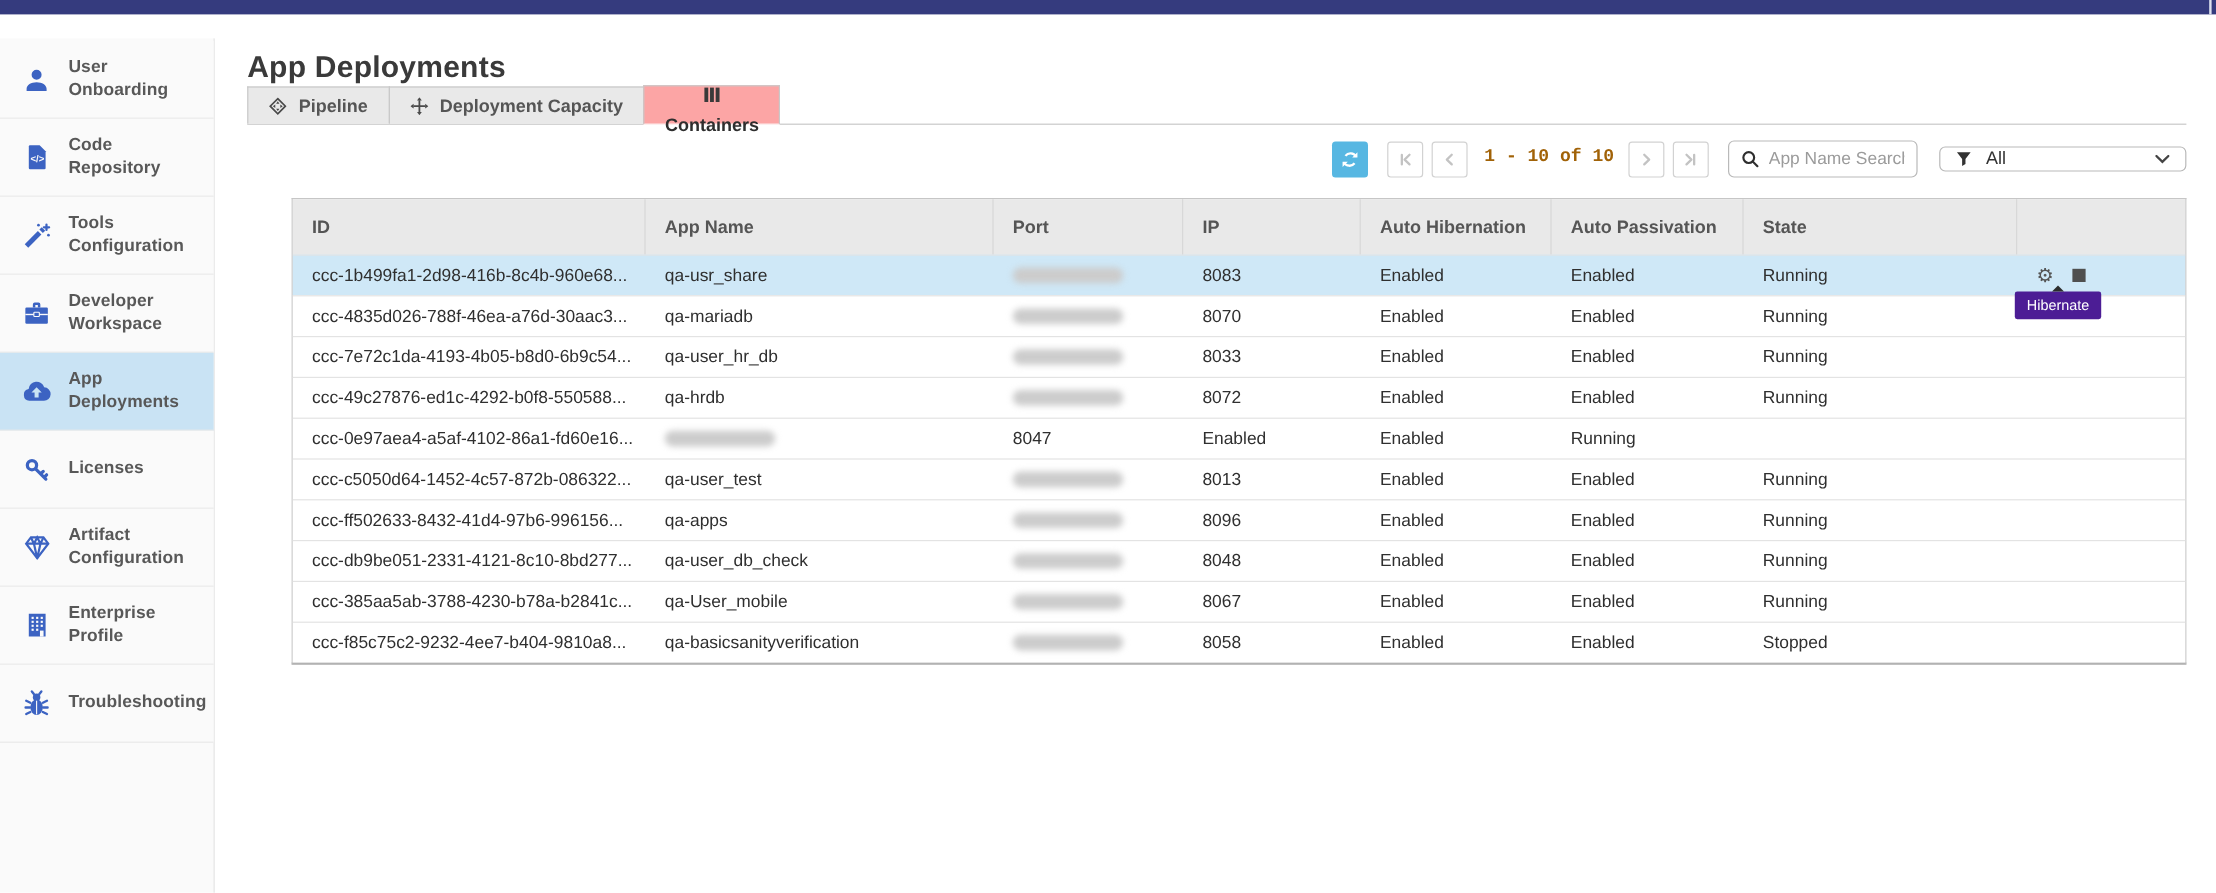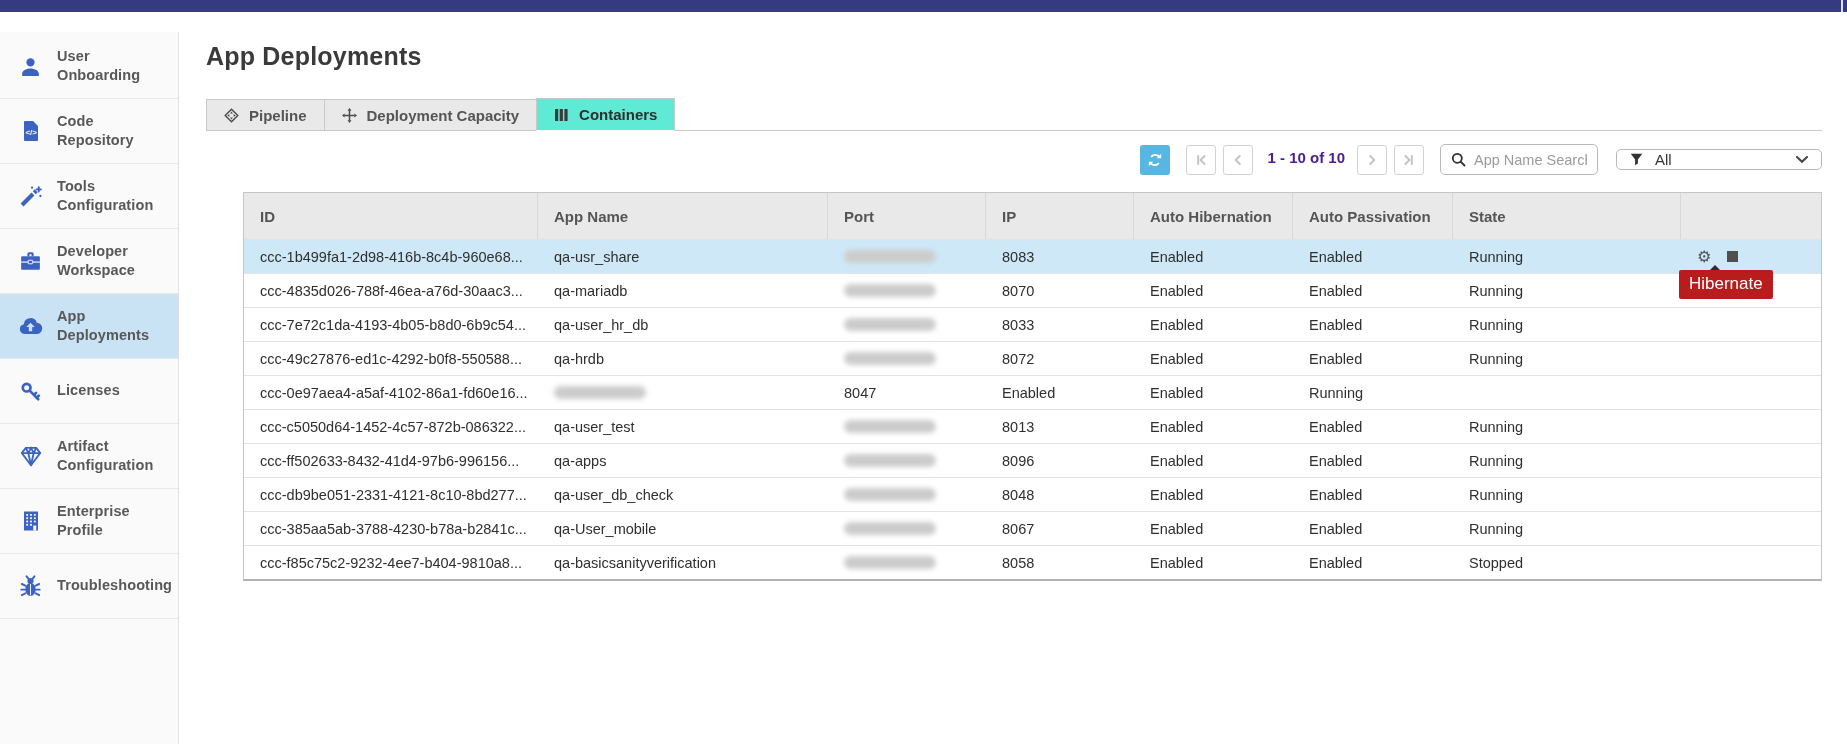--- a/index.html
+++ b/index.html
@@ -12,34 +12,34 @@
   .app { display:flex; height:732px; }
   .sidebar { width:179px; flex:0 0 179px; background:#fafafa; border-right:1px solid #e2e2e2; padding-top:2px;margin-top:20px; }
   .side-item { display:flex; align-items:center; gap:13px; padding:0 8px 0 17px; height:65px;
     border-bottom:1px solid #e9e9e9; cursor:pointer; background:#fafafa; }
   .side-item.active { background:#c9e3f4; }
   .side-icon { width:27px; flex:0 0 27px; display:flex; justify-content:center; align-items:center; }
   .side-label { font-size:14.5px; font-weight:700; color:#585858; line-height:1.32; letter-spacing:.1px; }
   .main { flex:1; padding:0 25px 0 27px; background:#fff; }
   
   .page-title { margin-top:30px; font-size:25px; font-weight:700; color:#3a3a3a; letter-spacing:.2px; }
-  .tabstrip { display:flex; margin-top:27px; border-bottom:1px solid #c9c9c9; align-items:flex-end; }
+  .tabstrip { display:flex; border-bottom:1px solid #c9c9c9; align-items:flex-end; }
   .tab { display:flex; align-items:center; gap:10px; padding:0 17px; height:31px; background:#e9e9e9;
     border:1px solid #c9c9c9; border-bottom:none; font-size:15px; font-weight:700; color:#555;
     cursor:pointer; position:relative; }
   .tab + .tab { margin-left:-1px; }
-  .tab.active { background:#5eead4; color:#2e2e2e; height:33px; margin-bottom:-1px; z-index:2;
-    border-bottom:1px solid #fff; }
+  .tab.active { background:#fca5a5; color:#2e2e2e; height:33px; margin-bottom:-1px; z-index:2;
+    border-bottom:1px solid #fff;flex-direction:column; }
   
   .toolbar { display:flex; justify-content:flex-end; align-items:center; margin-top:13px; height:31px; }
   .btn-refresh { width:30px; height:30px; border:none; background:#57b7e2; border-radius:3px;
     display:flex; align-items:center; justify-content:center; cursor:pointer; margin-right:9px; }
   .pg-btn { width:30px; height:30px; background:#fff; border:1px solid #d2d2d2; border-radius:3px;
     display:flex; align-items:center; justify-content:center; margin-left:7px; cursor:default; }
-  .pg-text { font-size:15px; font-weight:700; color:#4c1d95; margin:0 12px 4px 14px; white-space:nowrap; }
+  .pg-text { font-size:15px; font-weight:700; color:#a16207; margin:0 12px 4px 14px; white-space:nowrap;font-family:Liberation Mono, monospace; }
   .search-box { display:flex; align-items:center; gap:8px; width:158px; height:31px; background:#fff;
     border:1px solid #b9b9b9; border-radius:5px; padding:0 10px; margin-left:16px; }
   .search-box input { border:none; outline:none; width:100%; font-size:14.5px; color:#333;
     font-family:"Liberation Sans", sans-serif; background:transparent; }
   .search-box input::placeholder { color:#9b9b9b; }
   .filter-select { display:flex; align-items:center; gap:12px; width:206px; height:21px; background:#fff;
     border:1px solid #b9b9b9; border-radius:5px; padding:0 13px; margin-left:18px; cursor:pointer; }
   .filter-label { font-size:15px; color:#333; }
   .filter-chevron { margin-left:auto; display:flex; }
   
@@ -53,22 +53,22 @@
     border-top:1px solid #e3e3e3; cursor:pointer; }
   .tr.selected { background:#cfe8f7; }
   .td { display:flex; align-items:center; padding:0 16px; font-size:14.5px; color:#2f2f2f;
     white-space:nowrap; }
   .blur-pill { width:92px; height:13px; border-radius:7px; background:#cccccc; filter:blur(2.5px); }
   .actions { position:relative; display:flex; align-items:center; gap:16px; }
   .gear { font-family:"DejaVu Sans", sans-serif; font-size:16px; color:#555; line-height:1;
     background:none; border:none; cursor:pointer; padding:0; }
   .sq-btn { background:none; border:none; padding:0; cursor:pointer; display:flex; }
   .sq { width:11px; height:11px; background:#4f4f4f; }
-  .tooltip { position:absolute; top:30px; left:-2px; z-index:6; background:#b91c1c; color:#fff;
-    font-size:17px; padding:4px 10px 5px; border-radius:2px; white-space:nowrap; }
+  .tooltip { position:absolute; top:30px; left:-2px; z-index:6; background:#4c1d95; color:#fff;
+    font-size:12px; padding:4px 10px 5px; border-radius:2px; white-space:nowrap; }
   .tooltip::before { content:""; position:absolute; top:-5px; left:31px; border-left:5px solid transparent;
     border-right:5px solid transparent; border-bottom:5px solid #2d2d2d; }
   svg { display:block; }
 </style>
 </head>
 <body>
 
 <div class="topbar">
   <div class="topbar-notch"></div>
 </div>

